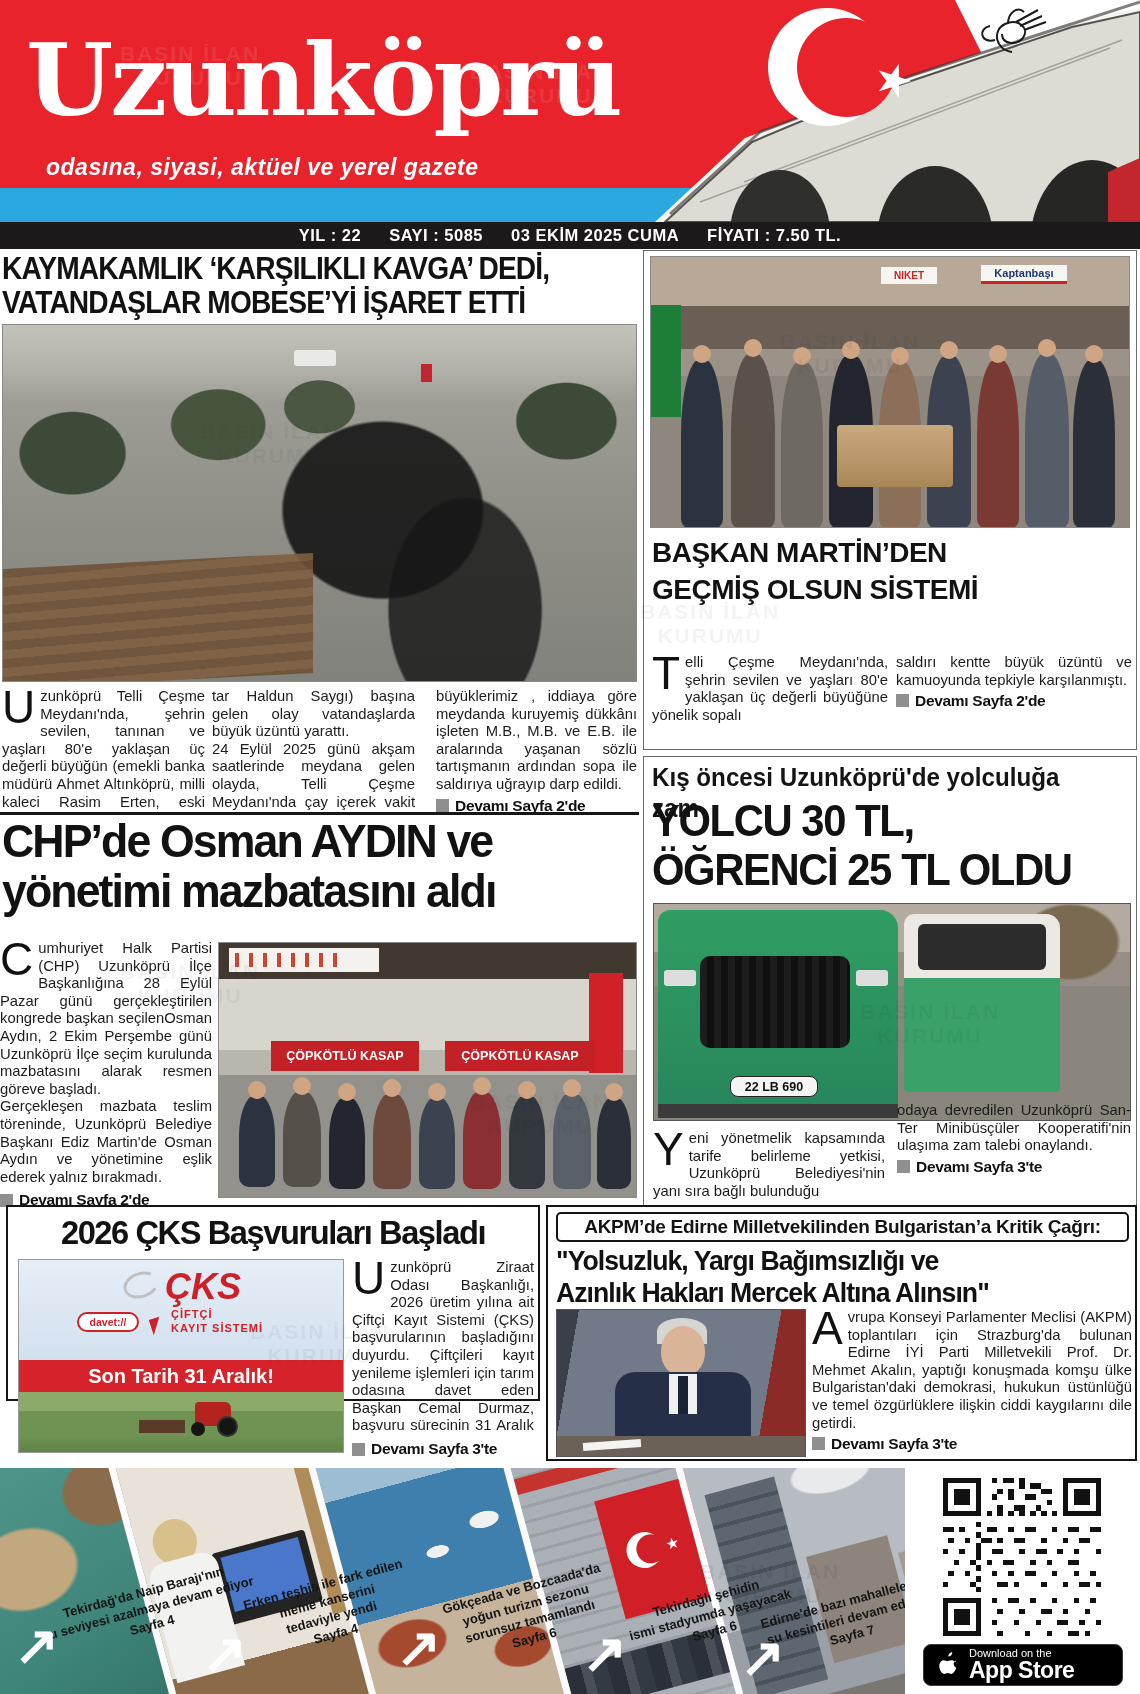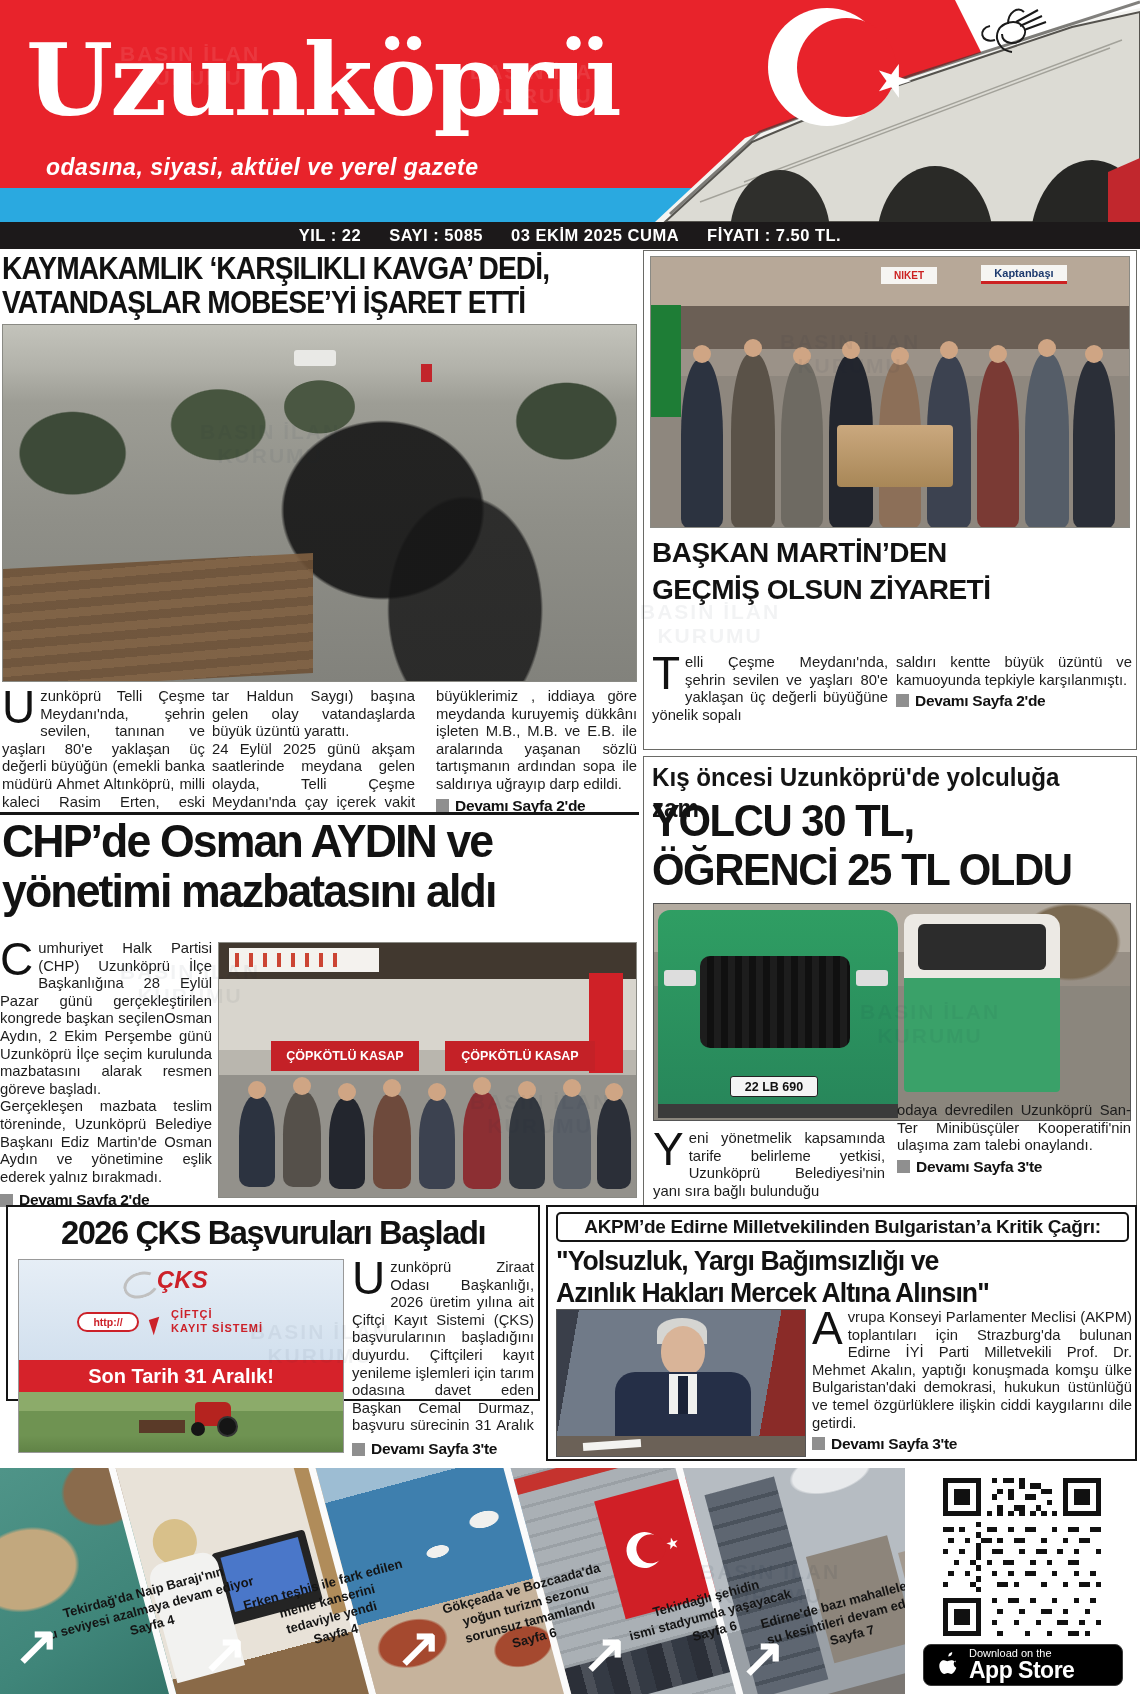--- a/index.html
+++ b/index.html
@@ -151,21 +151,21 @@
     <div class="psn" style="left:178px;top:98px;width:44px;height:174px;background:#23262e"></div>
     <div class="psn" style="left:228px;top:104px;width:42px;height:168px;background:#8c6f58"></div>
     <div class="psn" style="left:276px;top:98px;width:44px;height:174px;background:#3c4250"></div>
     <div class="psn" style="left:326px;top:102px;width:42px;height:170px;background:#7a3a34"></div>
     <div class="psn" style="left:374px;top:96px;width:44px;height:176px;background:#555d68"></div>
     <div class="psn" style="left:422px;top:102px;width:42px;height:170px;background:#2b2f38"></div>
     <div class="abs" style="left:186px;top:168px;width:116px;height:62px;background:linear-gradient(#caa87e,#a88757);border-radius:4px"></div>
   </div>
   <div class="abs hl" style="left:652px;top:534px;font-size:28px;line-height:37px;letter-spacing:-.5px">
     <span>BAŞKAN MARTİN’DEN</span>
-    <span>GEÇMİŞ OLSUN ZİYARETİ</span>
+    <span>GEÇMİŞ OLSUN SİSTEMİ</span>
   </div>
   <div class="body-txt" style="left:652px;top:654px;width:236px;height:94px">
     <span class="dropcap">T</span><span class="flow">elli Çeşme Meydanı'nda, şehrin sevilen ve yaşları 80'e yaklaşan üç değerli büyüğüne yönelik sopalı</span>
   </div>
   <div class="body-txt" style="left:896px;top:654px;width:236px;height:94px">
     <span class="flow">saldırı kentte büyük üzüntü ve kamuoyunda tepkiyle karşılanmıştı.</span>
     <span class="more">
         <span class="sq"></span>
         <span>Devamı Sayfa 2'de</span>
       </span>
@@ -179,21 +179,21 @@
   </div>
   <div class="photo" style="left:653px;top:903px;width:478px;height:218px;border-color:#555;background:linear-gradient(180deg,#b3aba0 0 22%,#978f85 22% 38%,#8b867d 38% 100%)">
     <div class="abs" style="left:356px;top:-8px;width:120px;height:92px;background:radial-gradient(#7b6a52 55%,rgba(0,0,0,0) 60%)"></div>
     <div class="abs" style="left:250px;top:10px;width:156px;height:178px;border-radius:10px 14px 4px 4px;background:linear-gradient(180deg,#ece9e4 0 36%,#3aa169 36% 100%)">
       <div class="abs" style="left:14px;top:10px;right:14px;height:46px;background:#2c2c2c;border-radius:6px"></div>
     </div>
     <div class="abs" style="left:4px;top:6px;width:240px;height:208px;border-radius:12px 18px 6px 6px;background:linear-gradient(180deg,#2f9e63,#27855a)">
       <div class="abs" style="left:42px;top:46px;width:150px;height:92px;background:repeating-linear-gradient(90deg,#1d1d1d 0 7px,#101010 7px 14px);border-radius:10px"></div>
       <div class="abs" style="left:6px;top:60px;width:32px;height:16px;background:#ddd;border-radius:3px"></div>
       <div class="abs" style="left:198px;top:60px;width:32px;height:16px;background:#ddd;border-radius:3px"></div>
-      <div class="abs" style="left:72px;top:166px;width:88px;height:21px;background:#f4f4f4;border:1.5px solid #222;border-radius:3px;display:flex;align-items:center;justify-content:center;font-size:12.5px;font-weight:bold;color:#111">
+      <div class="abs" style="left:72px;top:166px;width:88px;height:21px;background:#f4f4f4;border:1.5px solid #222;border-radius:8px;display:flex;align-items:center;justify-content:center;font-size:12.5px;font-weight:bold;color:#111">
         <span>22 LB 690</span>
       </div>
       <div class="abs" style="left:0;bottom:0;width:100%;height:14px;background:#3b3b3b"></div>
     </div>
   </div>
   <div class="body-txt" style="left:653px;top:1130px;width:232px;height:114px">
     <span class="dropcap">Y</span><span class="flow">eni yönetmelik kapsamında tarife belirleme yetkisi, Uzunköprü Belediyesi'nin yanı sıra bağlı bulunduğu</span>
   </div>
   <div class="body-txt" style="left:897px;top:1102px;width:234px;height:114px">
     <span class="flow">odaya devredilen Uzunköprü San-Ter Minibüsçüler Kooperatifi'nin ulaşıma zam talebi onaylandı.</span>
@@ -201,22 +201,22 @@
         <span class="sq"></span>
         <span>Devamı Sayfa 3'te</span>
       </span>
   </div>
 
   <div class="box" style="left:6px;top:1205px;width:534px;height:196px">
     <div style="position:absolute;left:0;top:6px;width:100%;text-align:center;font-size:34px;font-weight:bold;color:#121212;letter-spacing:-1.5px;transform:scaleX(.96)">2026 ÇKS Başvuruları Başladı</div>
     <div class="abs" style="left:10px;top:52px;width:326px;height:194px;border:1px solid #999;overflow:hidden">
       <div class="abs" style="left:0;top:0;width:100%;height:100px;background:linear-gradient(#e6eef6,#d2e0ee)">
         <div class="abs" style="left:104px;top:12px;width:36px;height:26px;border:3px solid #c0c0c0;border-right-color:transparent;border-radius:50%;transform:rotate(-18deg)"></div>
-        <span class="abs" style="left:138px;top:6px;font-size:24px;font-weight:bold;font-style:italic;color:#cc2129">ÇKS</span>
-        <span class="abs" style="left:58px;top:52px;width:62px;height:20px;border:2px solid #cc2129;border-radius:10px;background:#fff;color:#cc2129;font-size:10.5px;font-weight:bold;text-align:center;line-height:16px">http://</span>
+        <span class="abs" style="left:146px;top:6px;font-size:36px;font-weight:bold;font-style:italic;color:#cc2129">ÇKS</span>
+        <span class="abs" style="left:58px;top:52px;width:62px;height:20px;border:2px solid #cc2129;border-radius:10px;background:#fff;color:#cc2129;font-size:10.5px;font-weight:bold;text-align:center;line-height:16px">davet://</span>
         <div class="abs" style="left:132px;top:58px;width:0;height:0;border-top:16px solid #cc2129;border-right:11px solid transparent;transform:rotate(-18deg)"></div>
         <div class="abs" style="left:152px;top:48px;color:#cc2129;font-weight:bold;font-size:11px;letter-spacing:1px;line-height:1.25">
           <span style="display:block">ÇİFTÇİ</span>
           <span style="display:block">KAYIT SİSTEMİ</span>
         </div>
       </div>
       <div class="abs" style="left:0;top:100px;width:100%;height:32px;background:#d6222a;color:#fff;font-weight:bold;font-size:20px;display:flex;align-items:center;justify-content:center">
         <span>Son Tarih 31 Aralık!</span>
       </div>
       <div class="abs" style="left:0;top:132px;width:100%;height:62px;background:linear-gradient(180deg,#8cab6a 0 30%,#6f9352 30% 70%,#5f8145 100%)">

